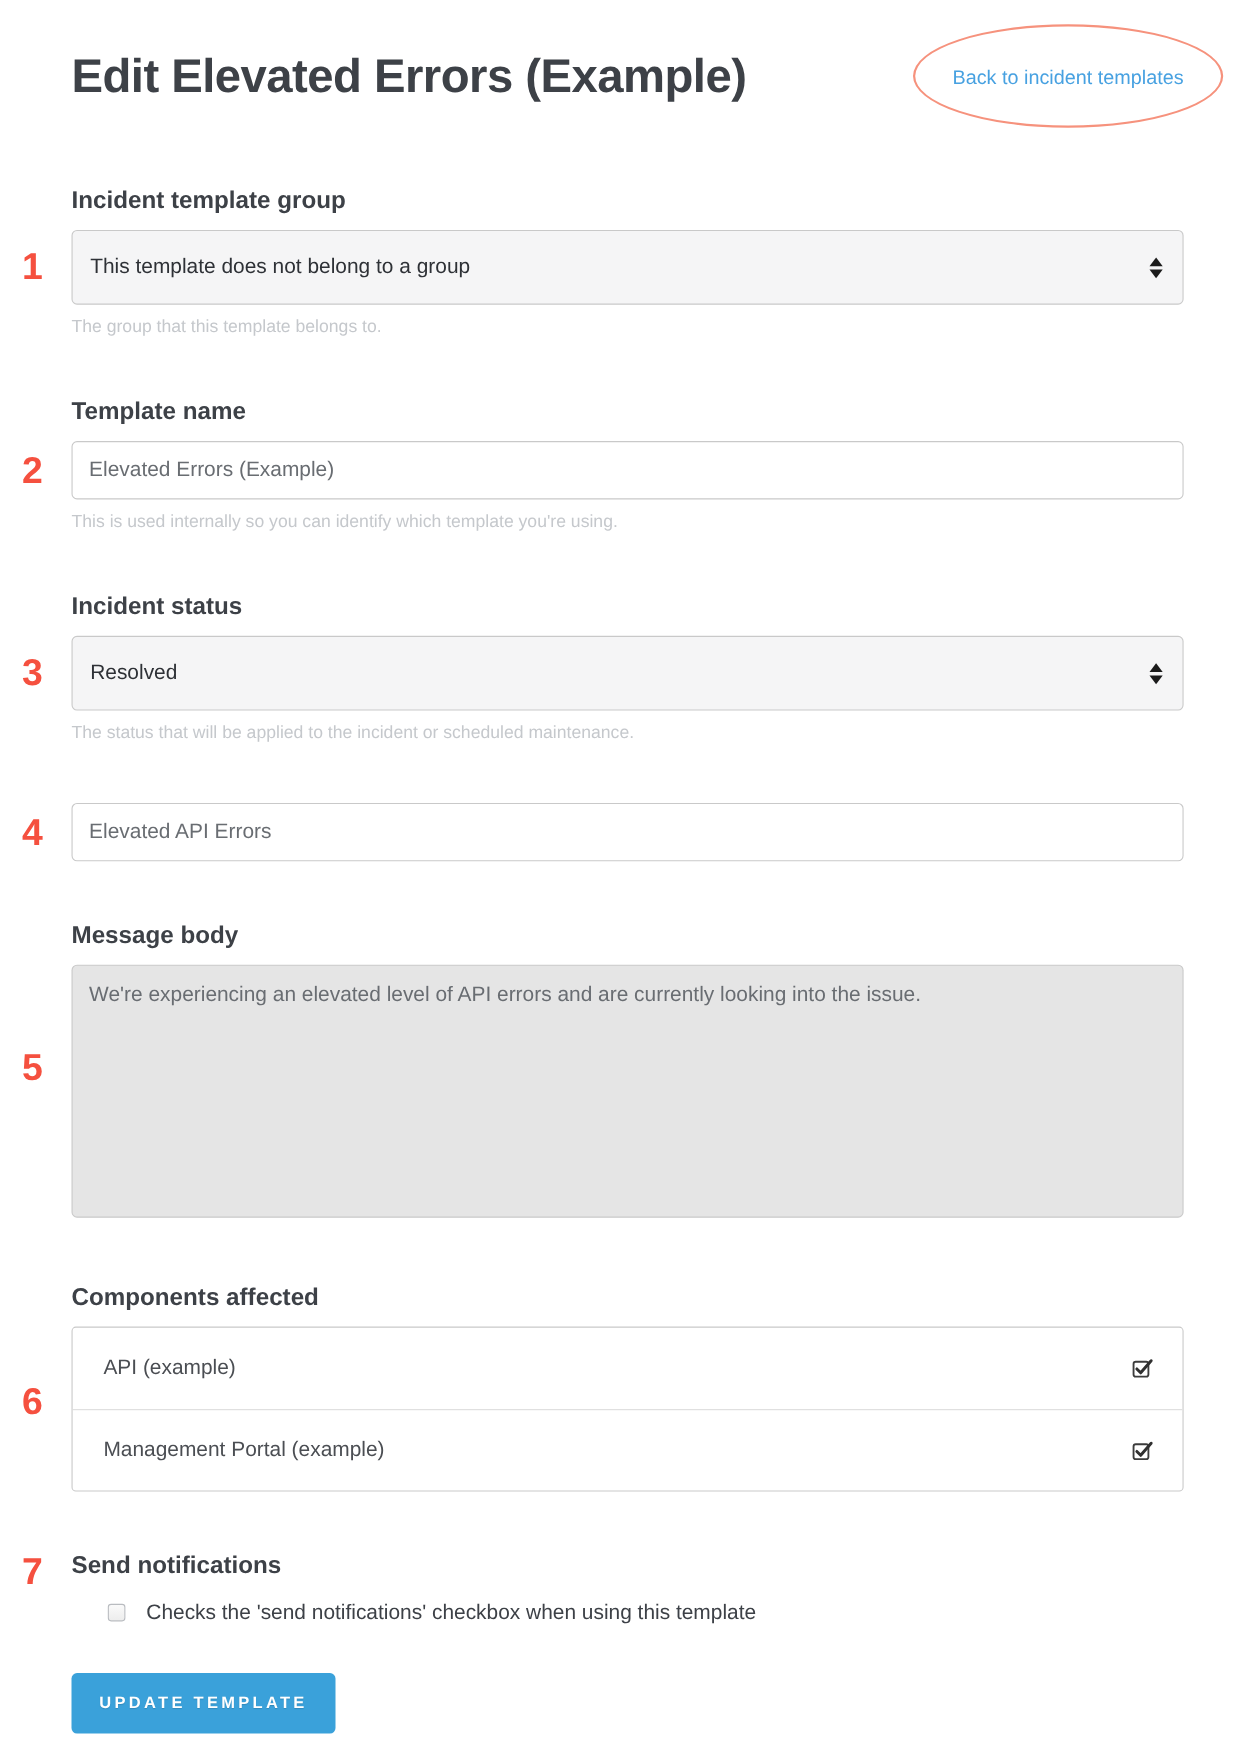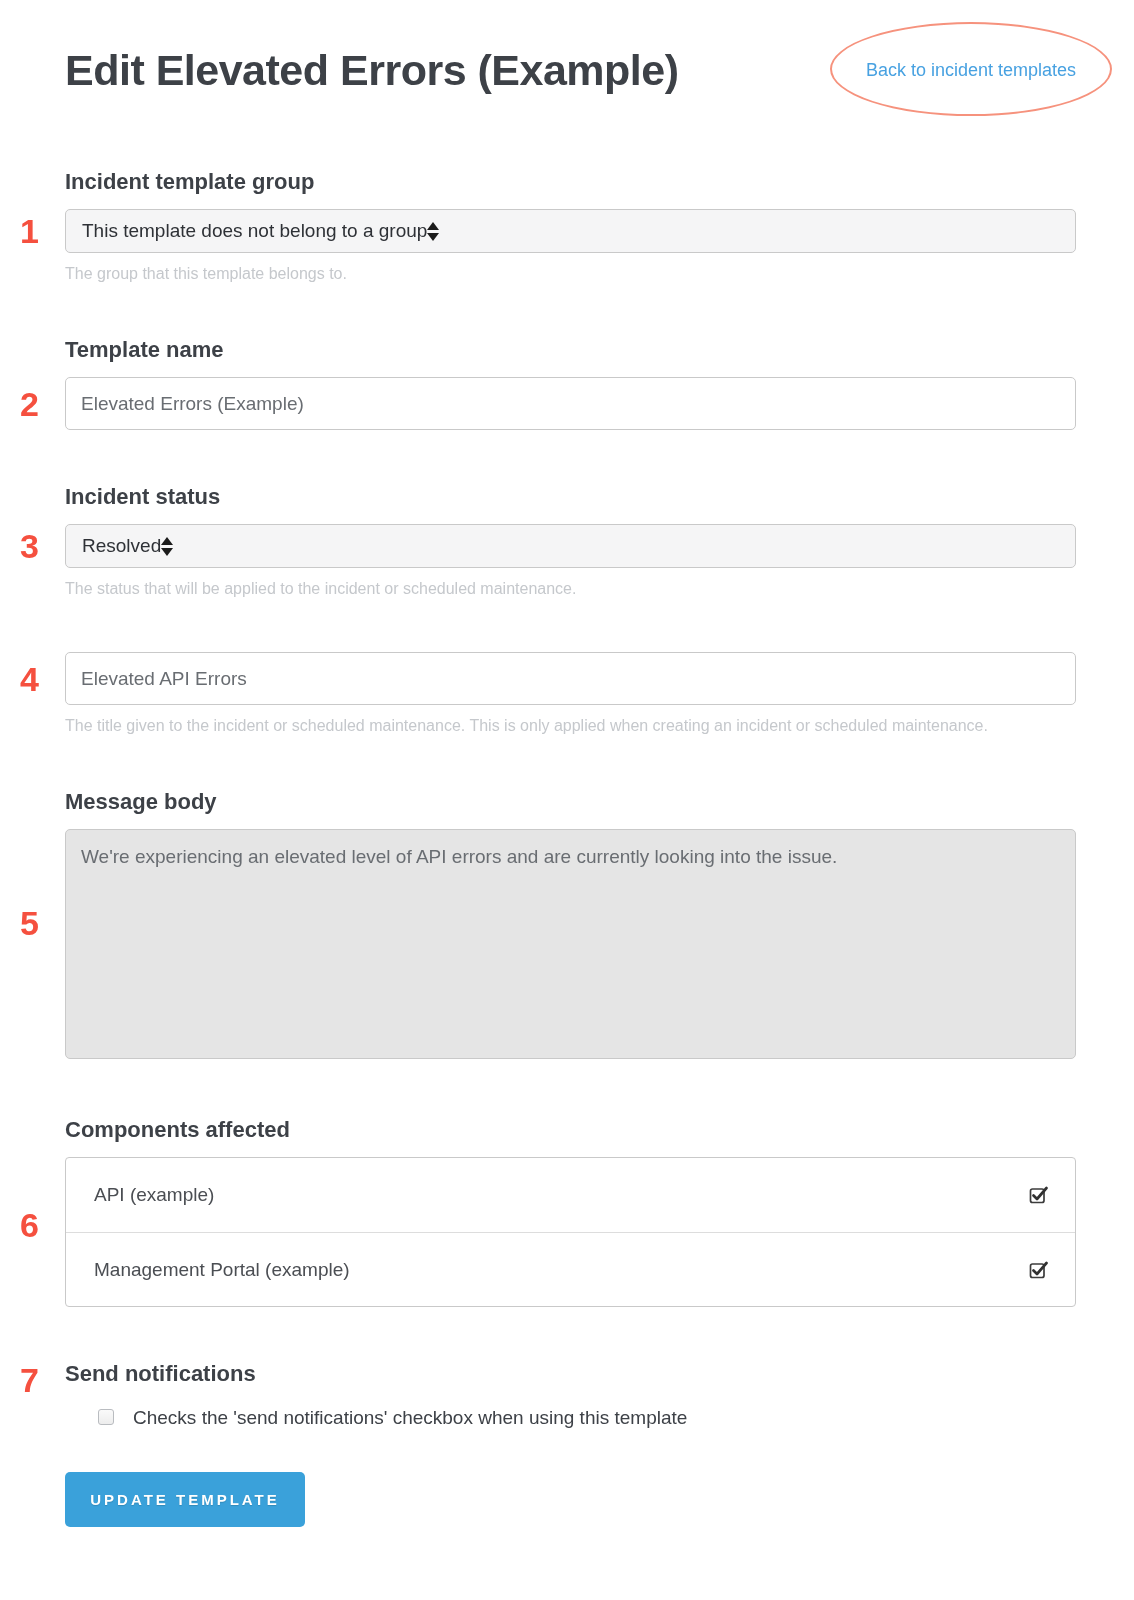--- a/index.html
+++ b/index.html
@@ -79,26 +79,27 @@
     font-size: 34px;
     font-weight: 700;
     color: var(--accent-red);
     line-height: 1;
   }
   .num-high { top: 40%; }
   .num-mid  { top: 45%; }
   .num-label-top { top: 2px; transform: none; }
 
   .select-box {
-    height: 44px;
+    height: 68px;
     background: #F5F5F6;
     border: 1px solid var(--border-gray);
     border-radius: 5px;
     display: flex;
     align-items: center;
+    justify-content: space-between;
     padding: 0 18px 0 16px;
     cursor: pointer;
   }
   .select-value {
     font-size: 19px;
     color: #2E3136;
   }
   .arrows { display: flex; flex-direction: column; gap: 3px; align-items: center; }
   .arrows .tri-up {
     width: 0; height: 0;
@@ -231,20 +232,21 @@
       </div>
       <div class="help-text">The group that this template belongs to.</div>
     </div>
 
     <div class="group">
       <div class="field-label">Template name</div>
       <div class="control-wrap">
         <span class="num">2</span>
         <input type="text" class="text-input" value="Elevated Errors (Example)" style="">
       </div>
+      <div class="help-text">This is used internally so you can identify which template you're using.</div>
     </div>
 
     <div class="group">
       <div class="field-label">Incident status</div>
       <div class="control-wrap">
         <span class="num">3</span>
         <div class="select-box">
           <span class="select-value">Resolved</span>
           <span class="arrows">
               <i class="tri-up"></i>
@@ -253,21 +255,20 @@
         </div>
       </div>
       <div class="help-text">The status that will be applied to the incident or scheduled maintenance.</div>
     </div>
 
     <div class="group">
       <div class="control-wrap">
         <span class="num">4</span>
         <input type="text" class="text-input" value="Elevated API Errors" style="">
       </div>
-      <div class="help-text">The title given to the incident or scheduled maintenance. This is only applied when creating an incident or scheduled maintenance.</div>
     </div>
 
     <div class="group">
       <div class="field-label">Message body</div>
       <div class="control-wrap">
         <span class="num num-high">5</span>
         <textarea class="text-area" style="">We're experiencing an elevated level of API errors and are currently looking into the issue.</textarea>
       </div>
     </div>
 

